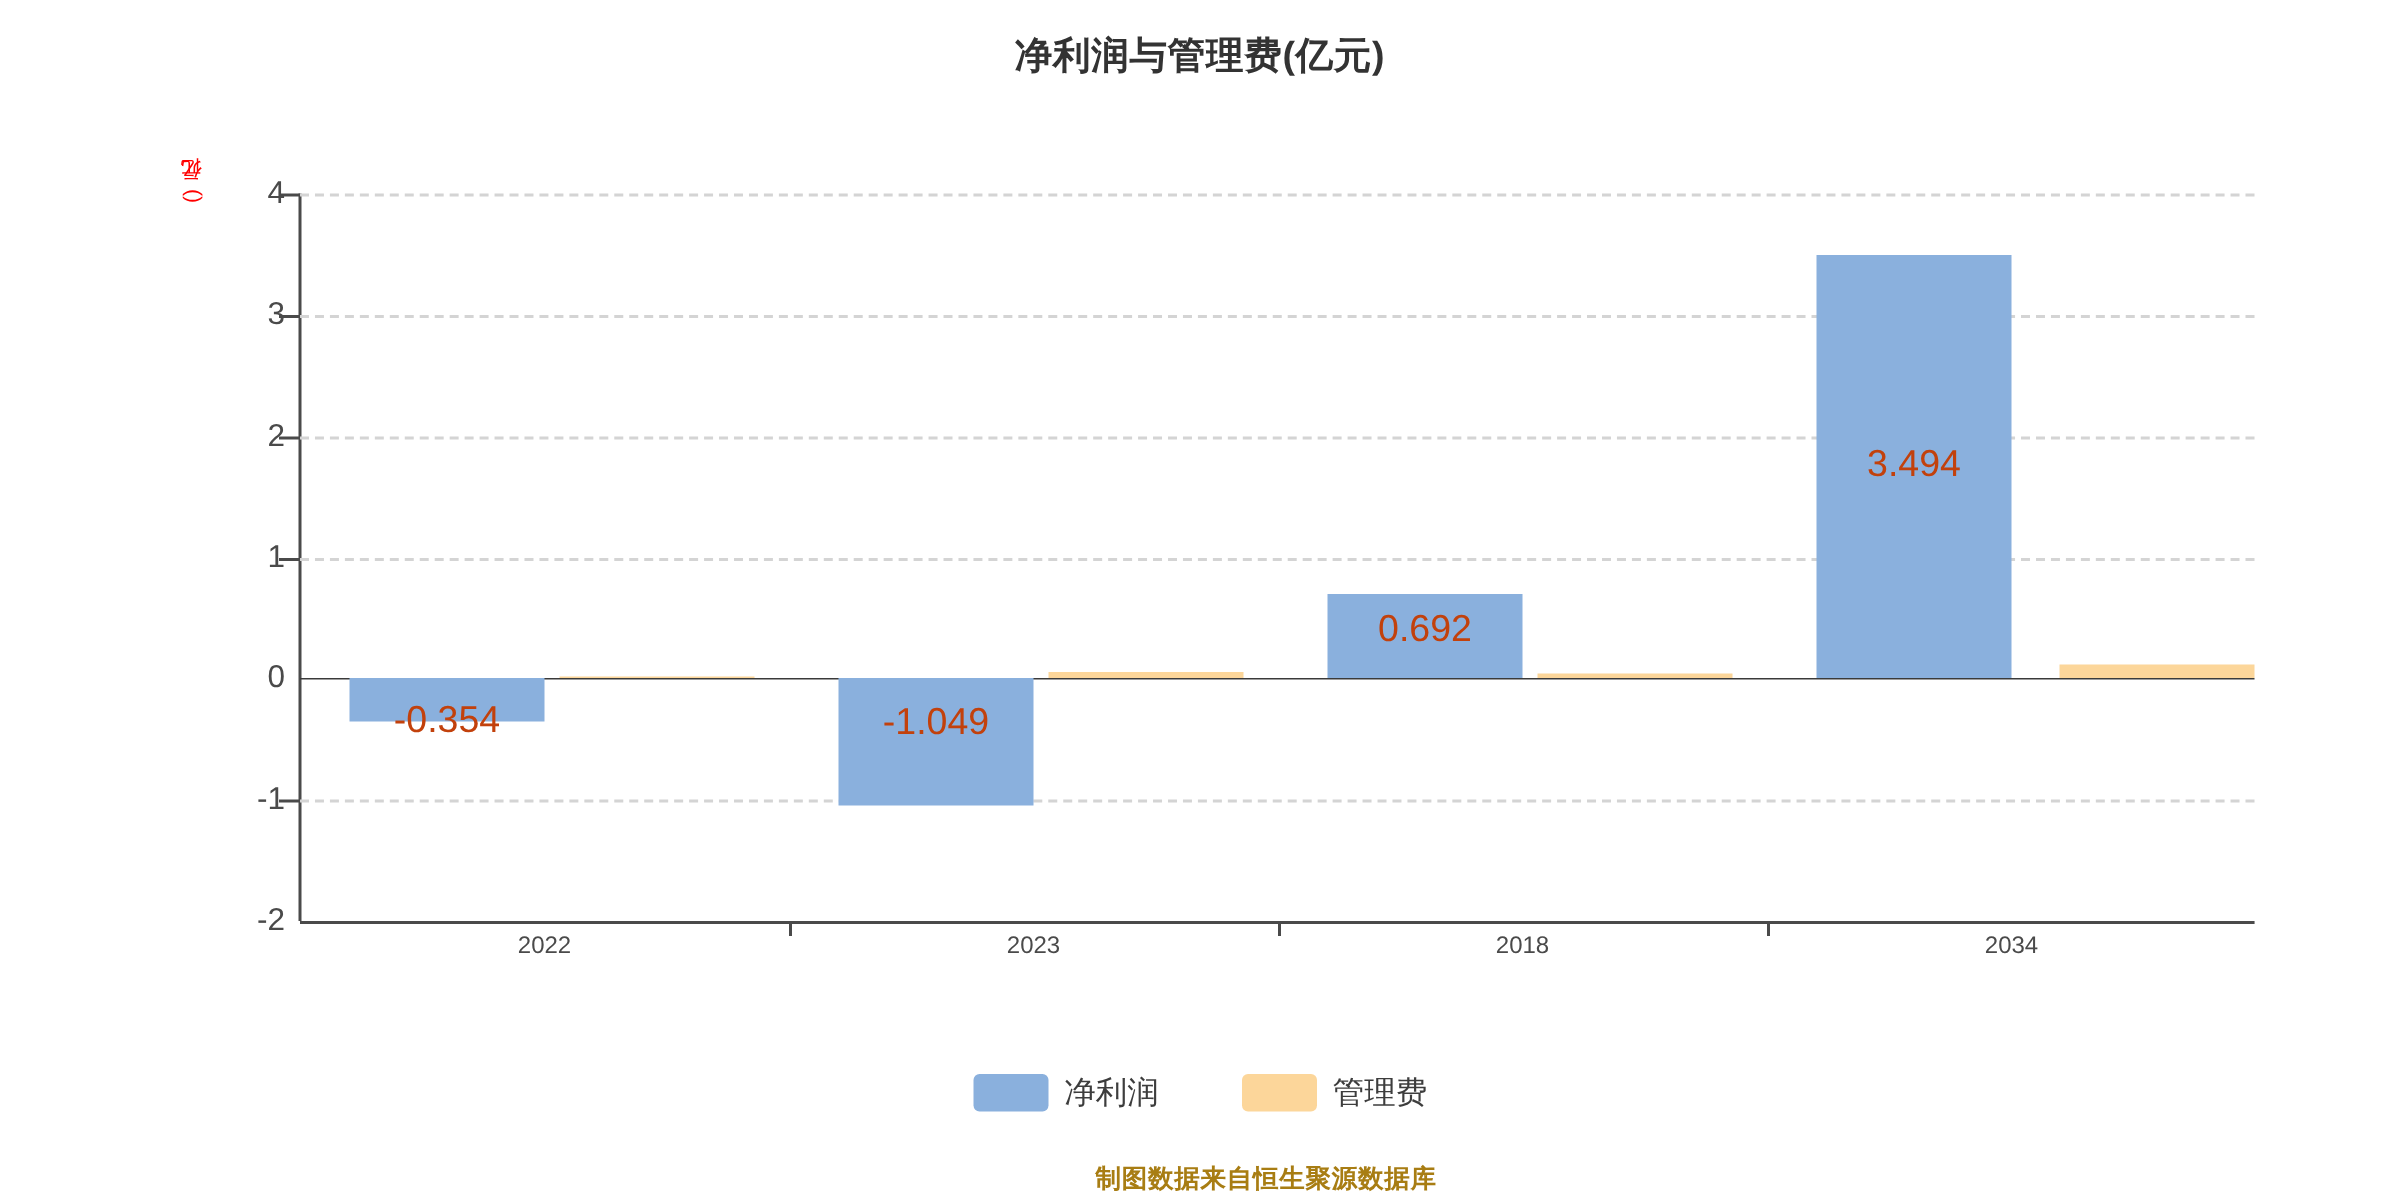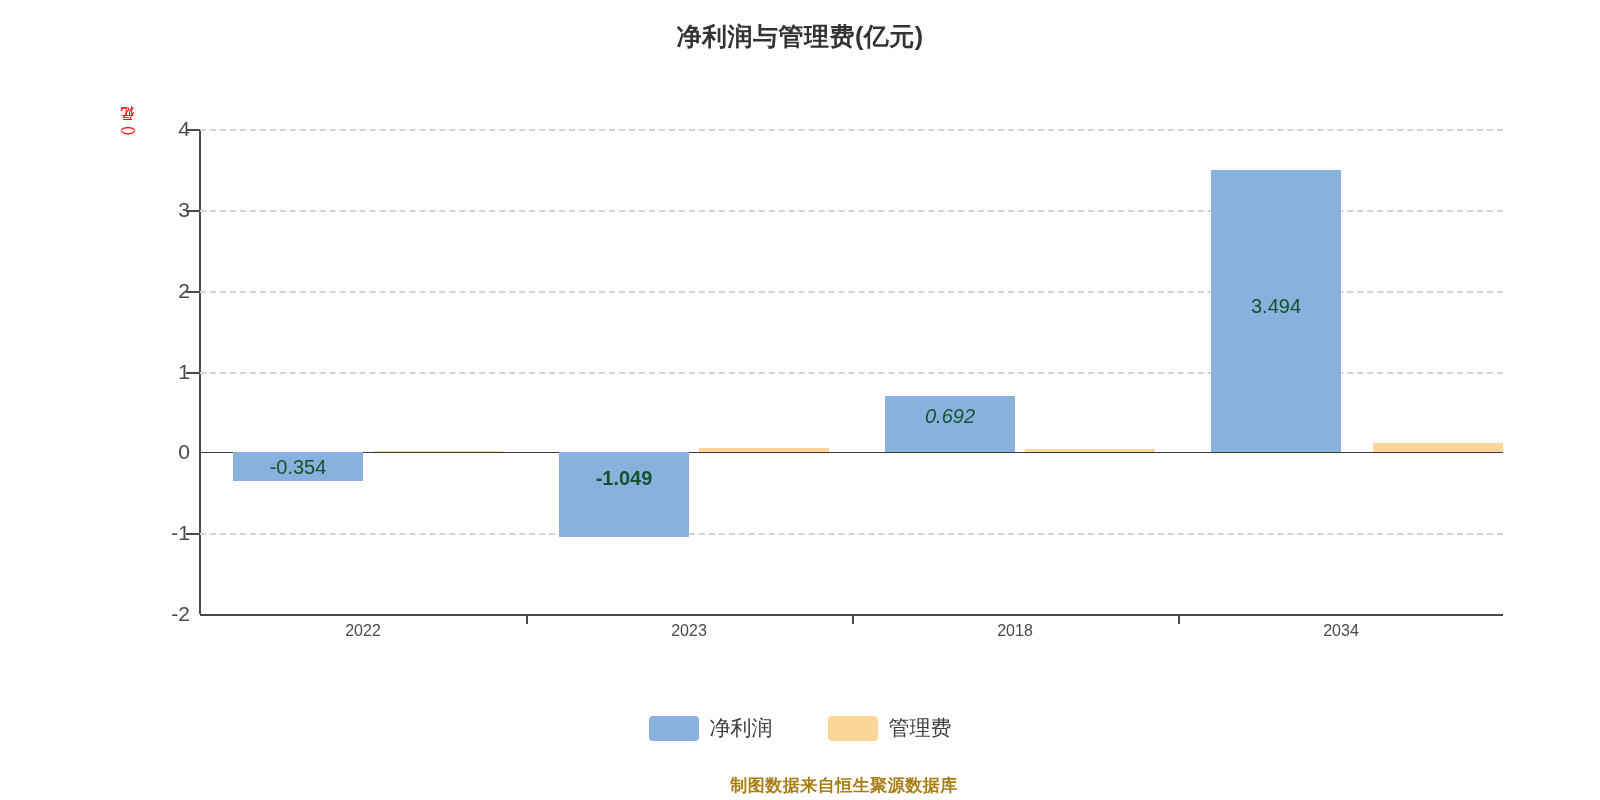--- a/index.html
+++ b/index.html
@@ -141,22 +141,22 @@
     position: absolute;
   }
   .bar.net {
     background: #8ab0dd;
   }
   .bar.admin {
     background: #fcd69a;
   }
   .bar-label {
     position: absolute;
-    font-size: 20px;
-    color: #14532d;
+    font-size: 25px;
+    color: #c2410c;
     transform: translateX(-50%);
     white-space: nowrap;
   }
 
   
   .legend {
     position: absolute;
     left: 0;
     top: 700px;
     width: 1600px;
@@ -232,31 +232,31 @@
     <div class="y-tick" style="top:242.5px;"></div>
 
     <div class="grid-line zero" style="top:323.33px;"></div>
 
     <div class="grid-line" style="top:404.17px;"></div>
     <div class="y-tick" style="top:404.17px;"></div>
 
     <div class="grid-line bottom" style="top:485px;"></div>
 
     <div class="bar net" style="left:33px; top:323.33px; width:130px; height:28.6px;"></div>
-    <div class="bar-label" style="left:98px; top:327px;">-0.354</div>
+    <div class="bar-label" style="left:98px; top:337px;">-0.354</div>
 
     <div class="bar admin" style="left:173px; top:321.7px; width:130px; height:1.6px;"></div>
 
     <div class="bar net" style="left:359px; top:323.33px; width:130px; height:84.8px;"></div>
-    <div class="bar-label" style="left:424px; top:338px;font-weight:bold;">-1.049</div>
+    <div class="bar-label" style="left:424px; top:338px;">-1.049</div>
 
     <div class="bar admin" style="left:499px; top:319.3px; width:130px; height:4.0px;"></div>
 
     <div class="bar net" style="left:685px; top:267.4px; width:130px; height:55.9px;"></div>
-    <div class="bar-label" style="left:750px; top:276px;font-style:italic;">0.692</div>
+    <div class="bar-label" style="left:750px; top:276px;">0.692</div>
 
     <div class="bar admin" style="left:825px; top:320.1px; width:130px; height:3.2px;"></div>
 
     <div class="bar net" style="left:1011px; top:40.9px; width:130px; height:282.4px;"></div>
     <div class="bar-label" style="left:1076px; top:166px;">3.494</div>
 
     <div class="bar admin" style="left:1173px; top:313.6px; width:130px; height:9.7px;"></div>
 
   </div>
 

